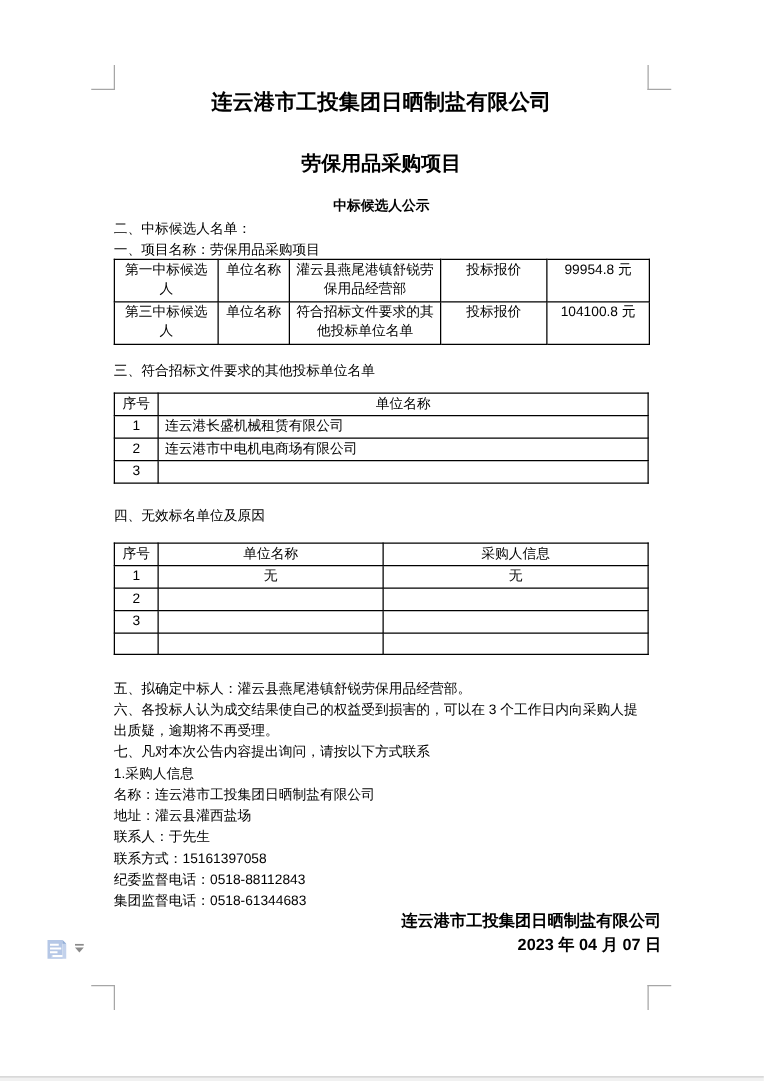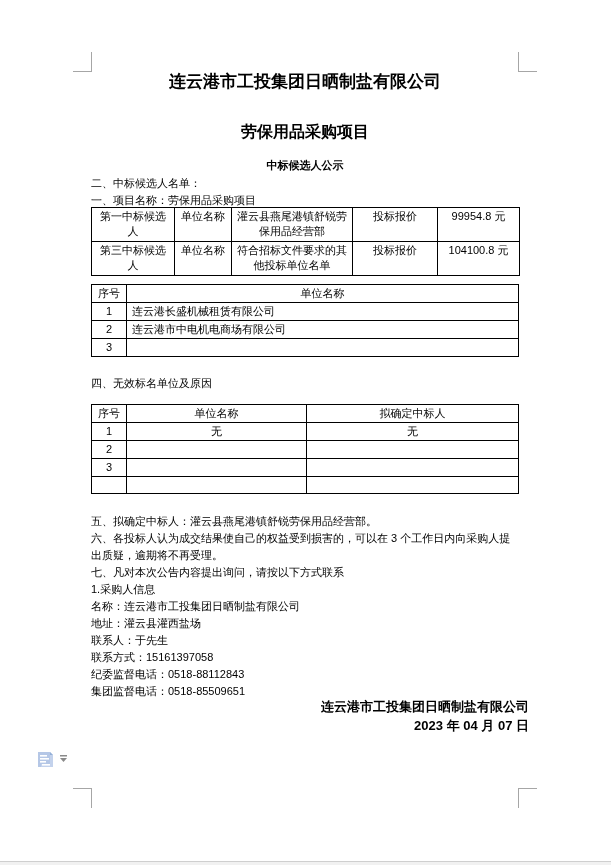--- a/index.html
+++ b/index.html
@@ -130,20 +130,21 @@
       <tr>
         <td class="c1">第三中标候选人</td>
         <td class="c2">单位名称</td>
         <td class="c3">符合招标文件要求的其他投标单位名单</td>
         <td class="c4">投标报价</td>
         <td class="c5">104100.8 元</td>
       </tr>
     </tbody>
       </table>
 
+    <div class="para sec-3">三、符合招标文件要求的其他投标单位名单</div>
 
     <table class="tbl-others">
       <tbody>
           <tr>
         <td class="c1">序号</td>
         <td>单位名称</td>
       </tr>
       <tr>
         <td class="c1">1</td>
         <td class="center">连云港长盛机械租赁有限公司</td>
@@ -159,21 +160,21 @@
     </tbody>
       </table>
 
     <div class="para sec-4">四、无效标名单位及原因</div>
 
     <table class="tbl-invalid">
       <tbody>
           <tr>
         <td class="c1">序号</td>
         <td class="c2">单位名称</td>
-        <td>拟确定中标人</td>
+        <td>采购人信息</td>
       </tr>
       <tr>
         <td class="c1">1</td>
         <td class="c2">无</td>
         <td>无</td>
       </tr>
       <tr>
         <td class="c1">2</td>
         <td class="c2"></td>
         <td></td>
@@ -193,21 +194,21 @@
 
     <div class="para sec-5">五、拟确定中标人：灌云县燕尾港镇舒锐劳保用品经营部。</div>
     <div class="para">六、各投标人认为成交结果使自己的权益受到损害的，可以在 3 个工作日内向采购人提出质疑，逾期将不再受理。</div>
     <div class="para">七、凡对本次公告内容提出询问，请按以下方式联系</div>
     <div class="para">1.采购人信息</div>
     <div class="para">名称：连云港市工投集团日晒制盐有限公司</div>
     <div class="para">地址：灌云县灌西盐场</div>
     <div class="para">联系人：于先生</div>
     <div class="para">联系方式：15161397058</div>
     <div class="para">纪委监督电话：0518-88112843</div>
-    <div class="para">集团监督电话：0518-85509651</div>
+    <div class="para">集团监督电话：0518-61344683</div>
 
     <div class="signature">
       <div>连云港市工投集团日晒制盐有限公司</div>
       <div>2023 年 04 月 07 日</div>
     </div>
 
   </div>
 
   <div class="paste-widget">
     <svg class="paste-btn" viewBox="0 0 17 17">

